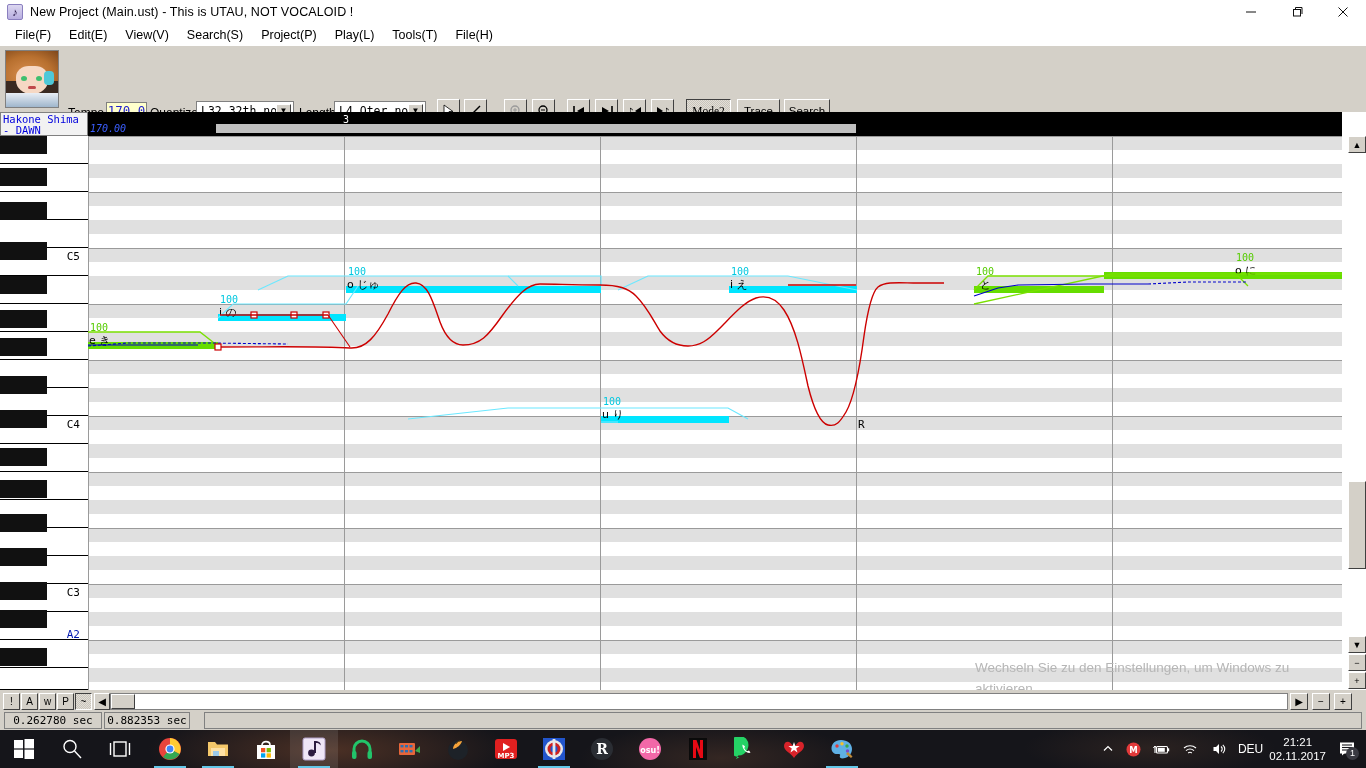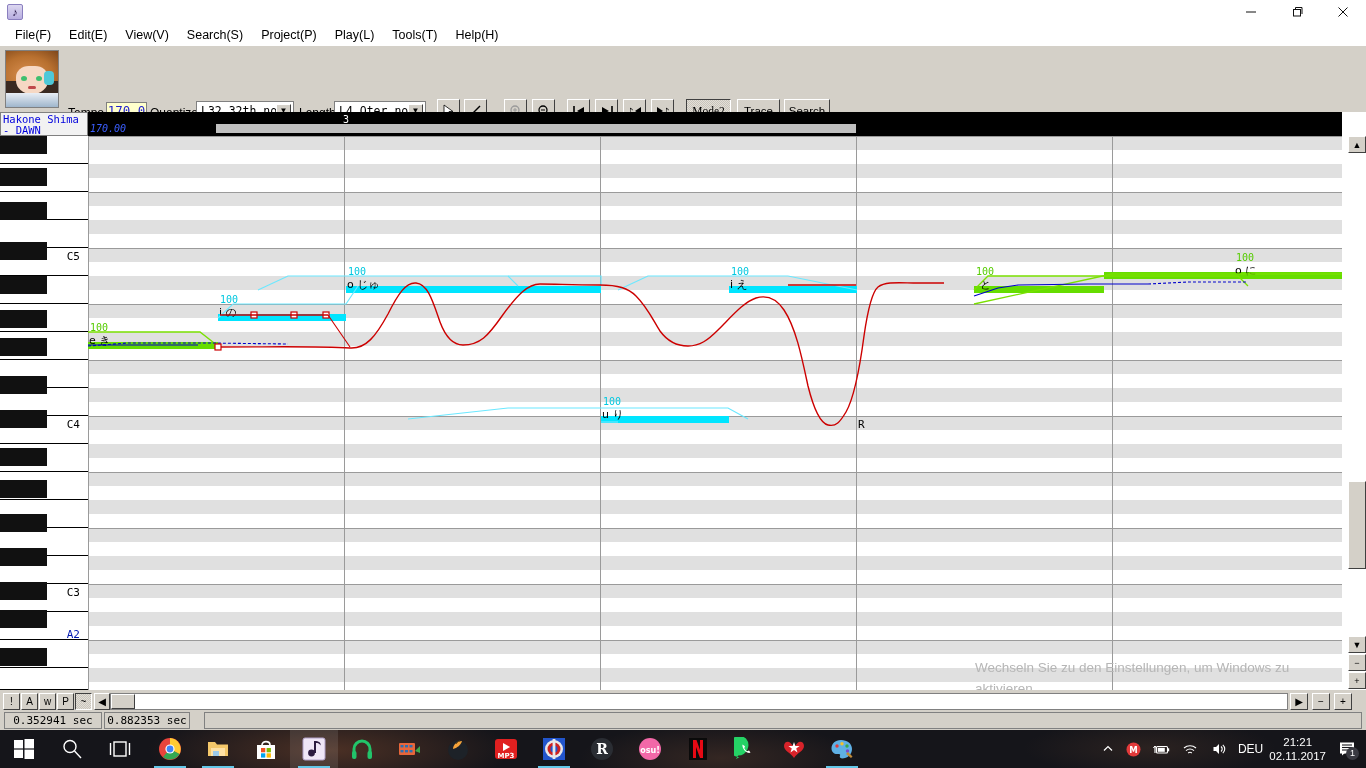--- a/index.html
+++ b/index.html
@@ -192,20 +192,21 @@
   .trayicon { color: #fff; font-size: 13px; margin: 0 6px; display:flex; align-items:center;}
   .startbtn { position: absolute; left: 0; top: 0; width: 48px; height: 38px; display:flex; align-items:center; justify-content:center;}
 </style>
 </head>
 <body>
 
 <div id="app">
 
   <div class="titlebar">
     <div class="tb-icon">♪</div>
+    <div class="tb-title">New Project (Main.ust) - This is UTAU, NOT VOCALOID !</div>
     <div class="tb-btns">
       <div class="tb-btn">
         <svg width="12" height="12" viewBox="0 0 12 12">
             <line x1="1" y1="6" x2="11" y2="6" stroke="#111" stroke-width="1"></line>
           </svg>
       </div>
       <div class="tb-btn">
         <svg width="12" height="12" viewBox="0 0 12 12">
             <rect x="2.5" y="3.5" width="7" height="6.5" fill="none" stroke="#111"></rect>
             <polyline points="4.5,3.5 4.5,1.5 11,1.5 11,8" fill="none" stroke="#111"></polyline>
@@ -221,21 +222,21 @@
   </div>
 
   <div class="menubar">
     <div class="menu-item">File(F)</div>
     <div class="menu-item">Edit(E)</div>
     <div class="menu-item">View(V)</div>
     <div class="menu-item">Search(S)</div>
     <div class="menu-item">Project(P)</div>
     <div class="menu-item">Play(L)</div>
     <div class="menu-item">Tools(T)</div>
-    <div class="menu-item">Help(H)</div>
+    <div class="menu-item">File(H)</div>
   </div>
 
   <div class="toolbar">
 
     <div class="avatar">
       <div class="av-hair"></div>
         <div class="av-face"></div>
       <div class="av-eyeL"></div>
         <div class="av-eyeR"></div>
         <div class="av-mouth"></div>
@@ -614,21 +615,21 @@
   <div class="minibtn pressed" style="left:75px;width:17px;">~</div>
   <div class="minibtn" style="left:94px;width:16px;">◀</div>
   <div class="htrack" style="left:110px;width:1178px;">
     <div class="sbthumb" style="position:absolute;left:0px;top:0px;width:24px;height:15px;"></div>
   </div>
   <div class="minibtn" style="left:1290px;width:18px;">▶</div>
   <div class="minibtn" style="left:1312px;width:18px;">−</div>
   <div class="minibtn" style="left:1334px;width:18px;">+</div>
 
   <div class="statusbar"></div>
-  <div class="scell" style="left:4px;width:98px;">0.352941 sec</div>
+  <div class="scell" style="left:4px;width:98px;">0.262780 sec</div>
   <div class="scell" style="left:104px;width:86px;">0.882353 sec</div>
   <div class="scell" style="left:204px;width:1158px;"></div>
 
   <div class="taskbar">
     <div class="tbwall"></div>
 
     <div class="startbtn">
       <svg class="tkicon" viewBox="0 0 24 24">
           <rect x="2" y="3" width="9" height="8.4" fill="#fff"></rect>
           <rect x="12.5" y="2" width="9.5" height="9.4" fill="#fff"></rect>

